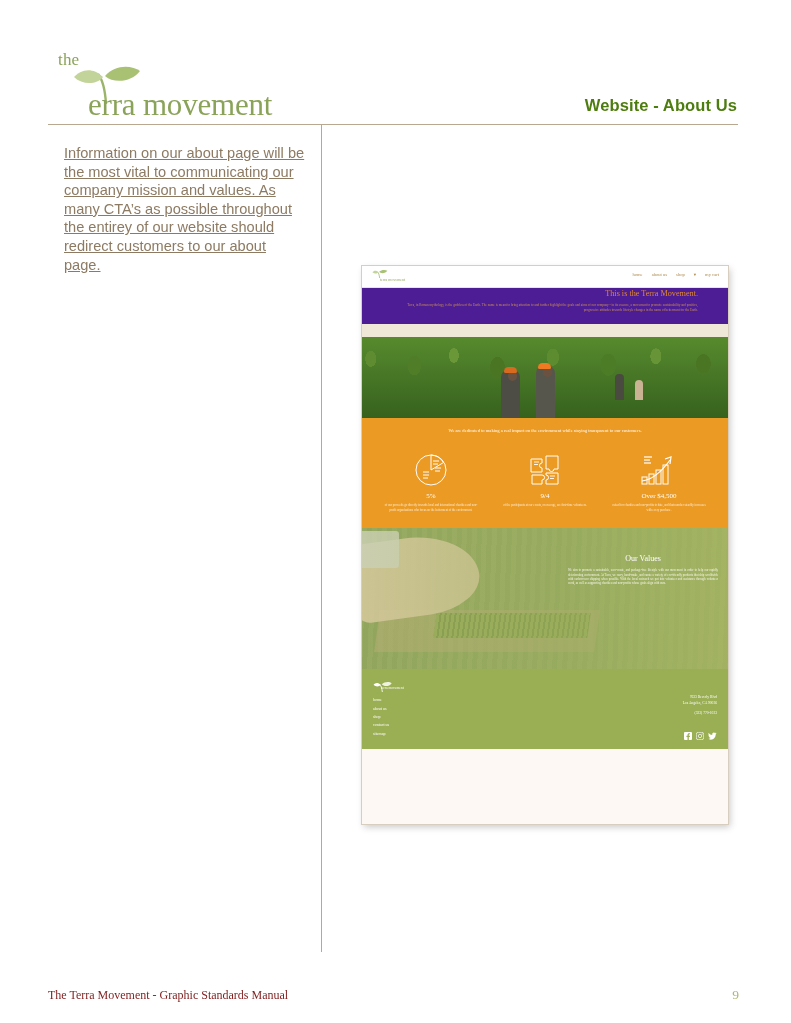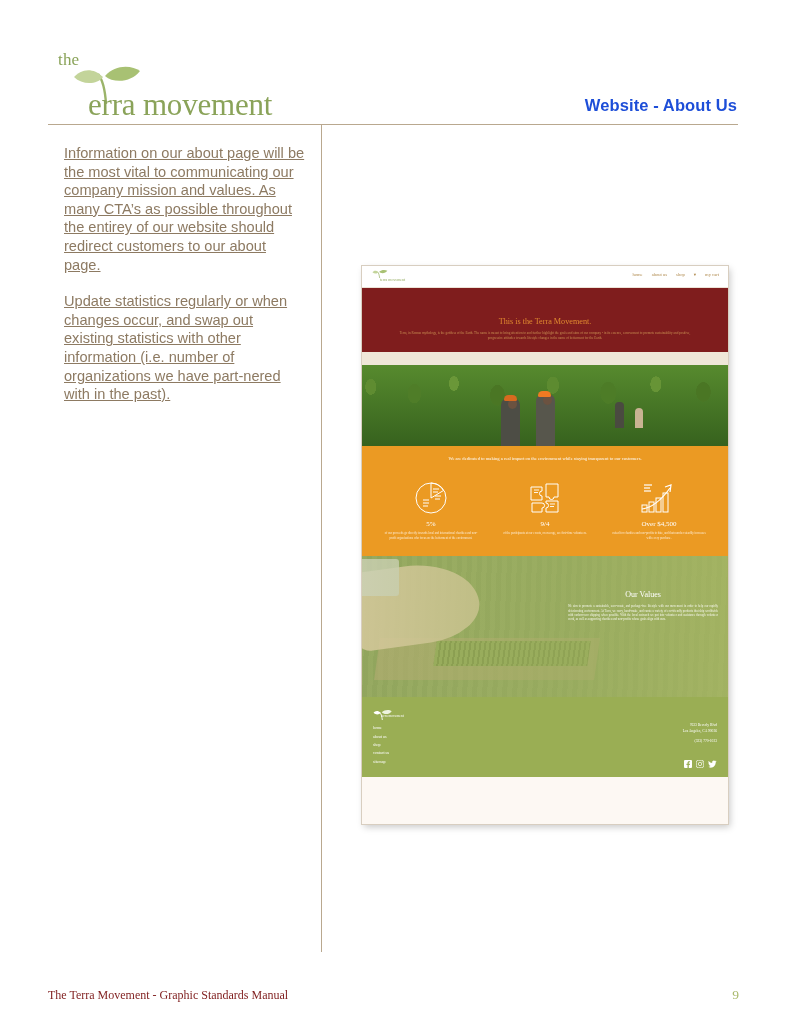--- a/index.html
+++ b/index.html
@@ -50,21 +50,21 @@
     letter-spacing: -0.2px;
     white-space: nowrap;
   }
 
   .page-title {
     position: absolute;
     right: 54px;
     top: 96px;
     font-size: 16.5px;
     font-weight: bold;
-    color: #1d4ed8;
+    color: #4d7c0f;
     letter-spacing: .1px;
   }
 
   .rule-top {
     position: absolute;
     left: 48px;
     top: 124px;
     width: 690px;
     height: 1px;
     background: #b9a88f;
@@ -133,23 +133,23 @@
     align-items: center;
   }
   .mock-nav-links span {
     font-size: 4.6px;
     color: #b08a4e;
     white-space: nowrap;
     font-family: "Liberation Serif", serif;
   }
 
   .mock-hero {
-    background: #7f1d1d;
-    padding: 29px 30px 11px 30px;
-    text-align: center;
+    background: #4c1d95;
+    padding: 1px 30px 11px 30px;
+    text-align: right;
   }
   .mock-hero h2 {
     margin: 0 0 5px 0;
     font-family: "Liberation Serif", serif;
     font-size: 8.2px;
     font-weight: normal;
     color: #e08a30;
   }
   .mock-hero p {
     margin: 0;
@@ -286,21 +286,21 @@
     background: rgba(225,225,215,.8);
     border-radius: 3px;
   }
   .mock-values .overlay {
     position:absolute; inset:0;
     background: linear-gradient(90deg, rgba(139,160,82,.25) 0%, rgba(150,170,90,.55) 55%, rgba(163,179,95,.7) 100%);
   }
   .values-text {
     position: absolute;
     right: 10px;
-    top: 34px;
+    top: 26px;
     width: 150px;
     text-align: center;
   }
   .values-text h3 {
     margin: 0 0 5px 0;
     font-family: "Liberation Serif", serif;
     font-size: 8px;
     font-weight: normal;
     color: #ffffff;
   }
@@ -389,21 +389,20 @@
   </svg>
   <div class="logo-word">erra movement</div>
 </div>
 
 <div class="page-title">Website - About Us</div>
 <div class="rule-top"></div>
 <div class="rule-vert"></div>
 
 <div class="copy">
   <p>Information on our about page will be the most vital to communicating our company mission and values. As many CTA’s as possible throughout the entirey of our website should redirect customers to our about page.</p>
-  <p>Update statistics regularly or when changes occur, and swap out existing statistics with other information (i.e. number of organizations we have part-nered with in the past).</p>
 </div>
 
 <div class="mock">
 
   <div class="mock-nav">
     <div class="mock-logo">
       <svg class="mock-logo-sprout" viewBox="0 0 40 20">
         <path d="M17 20 C16 13 15 9 12 6" stroke="#9bb46a" stroke-width="1.6" fill="none"></path>
         <path d="M14 7 C9 2 4 3 1 7 C5 11 11 11 14 7 Z" fill="#c3d49a"></path>
         <path d="M16 6 C21 1 30 1 34 4 C30 10 20 11 16 6 Z" fill="#a8c173"></path>

